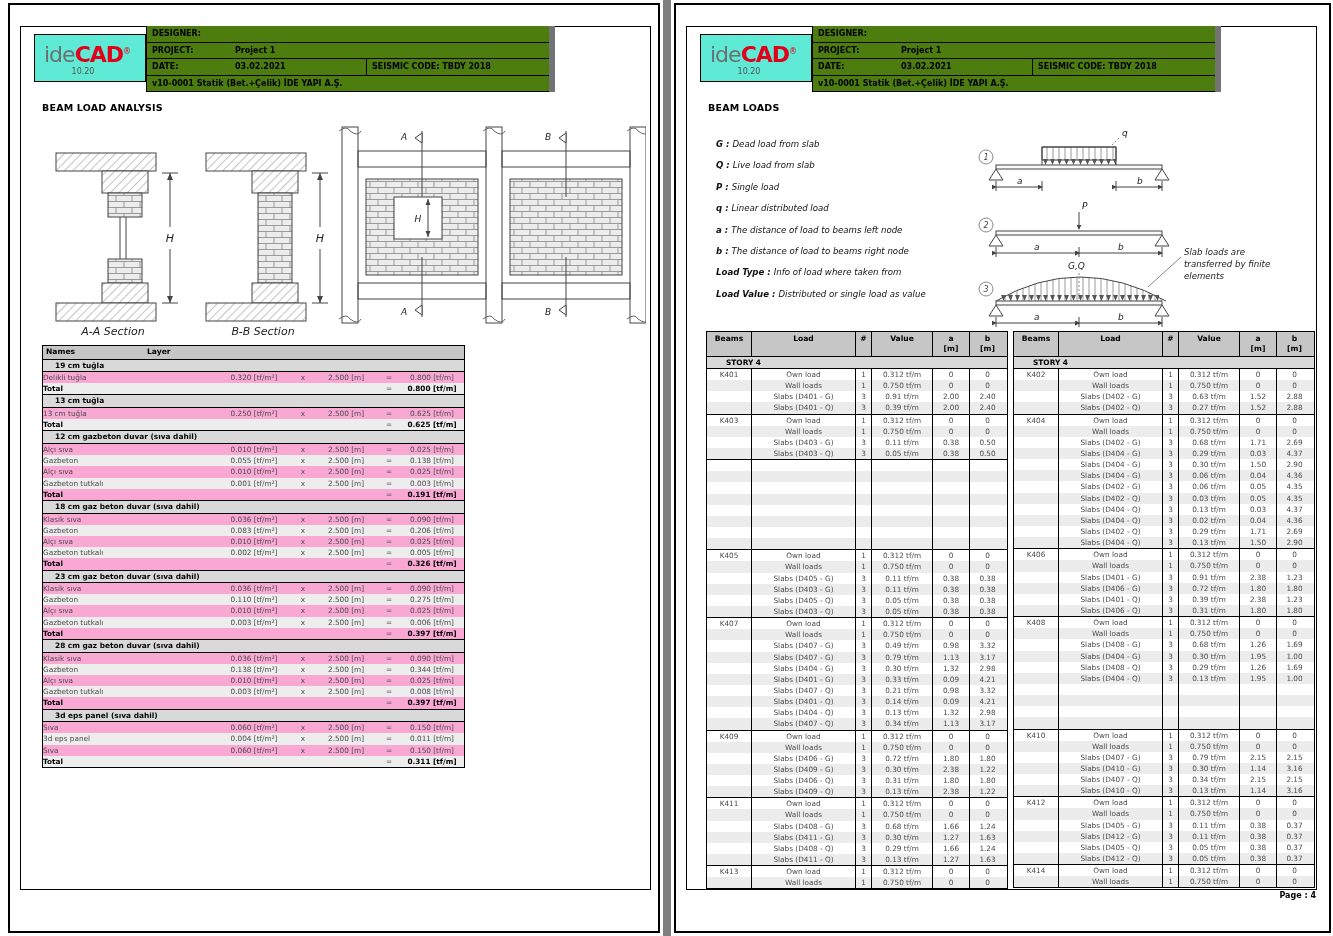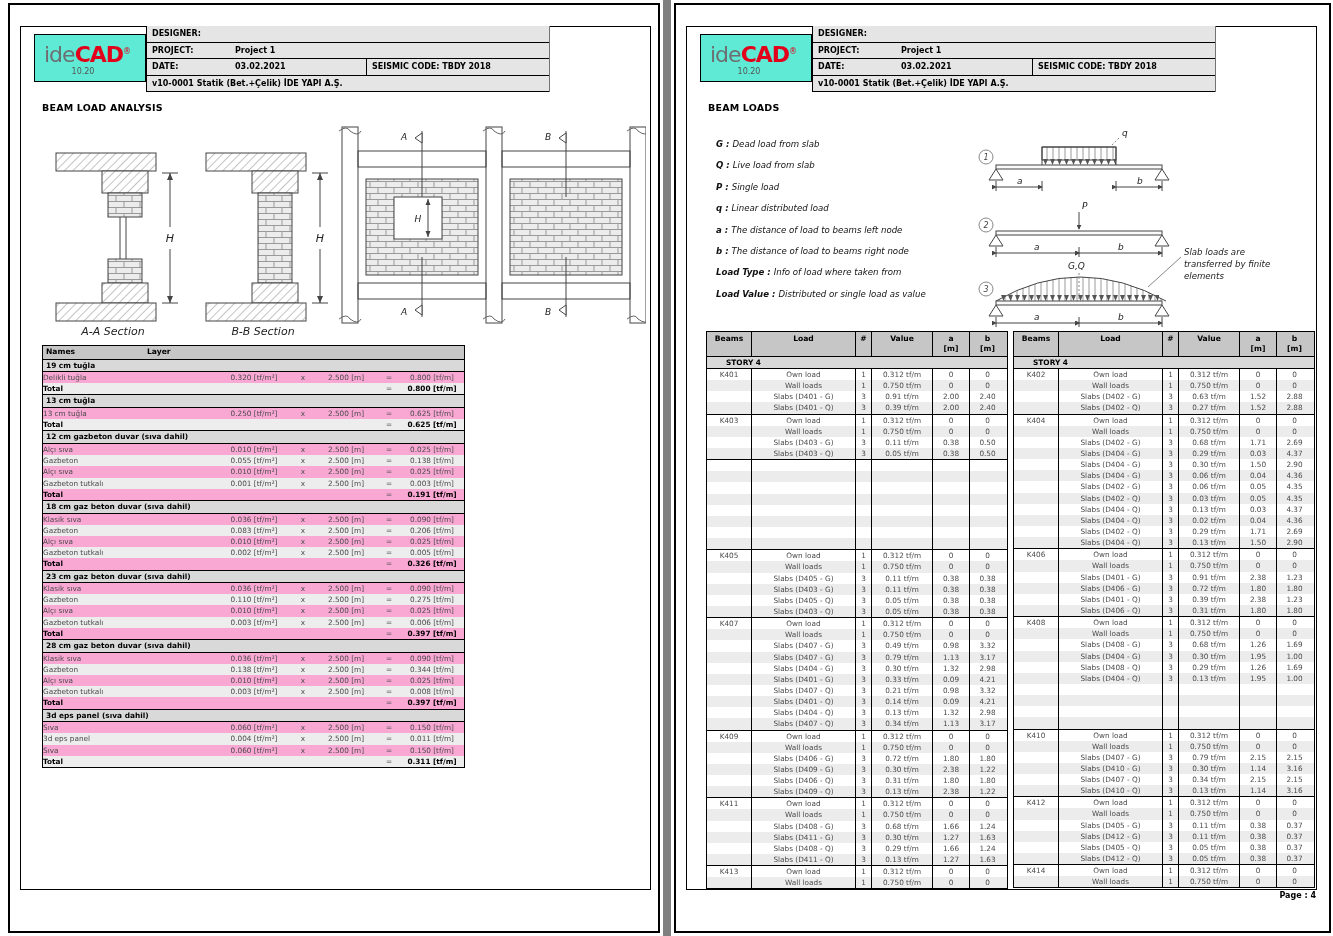--- a/index.html
+++ b/index.html
@@ -11,35 +11,35 @@
   #page3{left:8px;width:648px}
   #page4{left:674px;width:653px}
   .frame{position:absolute;left:10px;top:21px;width:629px;height:862px;border:1px solid #000}
   
   .logo-box{position:absolute;left:24px;top:29px;width:110px;height:46px;border:1px solid #000;background:#5eead4}
   .logo-line{padding:5px 0 0 9px;font-size:22px;line-height:24px;letter-spacing:-1px;white-space:nowrap}
   .l-ide{color:#6d6e71}
   .l-cad{color:#e2001a;font-weight:bold}
   .l-reg{color:#e2001a;font-size:8px;vertical-align:super;letter-spacing:0}
   .l-ver{font-size:8px;color:#555;text-align:center;padding-right:14px;line-height:9px}
-  .hrows{position:absolute;left:136px;top:21px;width:402px;border-left:1px solid #000;border-right:1px solid #737373;background:#e5e5e5}
+  .hrows{position:absolute;left:136px;top:21px;width:402px;border-left:1px solid #000;border-right:6px solid #737373;background:#4d7c0f}
   .hrow{position:relative;height:15.5px;line-height:15.5px;border-bottom:1px solid #000;font-size:8px;white-space:nowrap}
   .hlabel{font-weight:bold;padding-left:5px}
   .hval{position:absolute;left:88px;font-weight:bold}
   .hsplit{display:flex}
   .hdate{position:relative;width:219px;height:100%;border-right:1px solid #000}
   .hseis{flex:1}
   .page-title{position:absolute;left:32px;top:97px;font-size:9.5px;font-weight:bold;color:#000;letter-spacing:.2px}
   .page-footer{position:absolute;left:10px;top:886px;width:630px;text-align:right;font-size:8px;font-weight:bold}
   
   #layer-table{position:absolute;left:32px;top:340px;width:421px;border:1px solid #000;background:#f9a8d4}
   .lt-head{position:relative;height:12.5px;line-height:12.5px;background:#c6c6c6;font-size:7.6px;font-weight:bold}
   .lt-hn{position:absolute;left:3px}
   .lt-hl{position:absolute;left:104px}
-  .lt-sec{height:11.6px;line-height:11.6px;background:#d9d9d9;border-top:1px solid #000;border-bottom:1px solid #000;font-size:7.4px;font-weight:bold;padding-left:3px}
+  .lt-sec{height:11.6px;line-height:11.6px;background:#d9d9d9;border-top:1px solid #000;border-bottom:1px solid #000;font-size:7.4px;font-weight:bold;padding-left:12px}
   .lt-row{display:grid;grid-template-columns:175px 72px 26px 60px 26px 60px;height:11.2px;line-height:11.2px;font-size:7.3px;color:#4a4a4a}
   .lt-row.alt{background:#ededed}
   .lt-c{text-align:center;overflow:hidden;white-space:nowrap}
   .lt-c1{text-align:left;padding-right:8px}
   .lt-total .lt-c1,.lt-total .lt-c5,.lt-total .lt-c6{font-weight:bold;color:#000}
   
   .defs{position:absolute;left:40px;top:134px}
   .def-item{font-size:8.6px;font-style:italic;color:#111;height:21.4px;white-space:nowrap}
   .def-term{font-weight:bold}
   .beam-table{position:absolute;top:326px;width:300px;border:1px solid #000;background:#fff}

